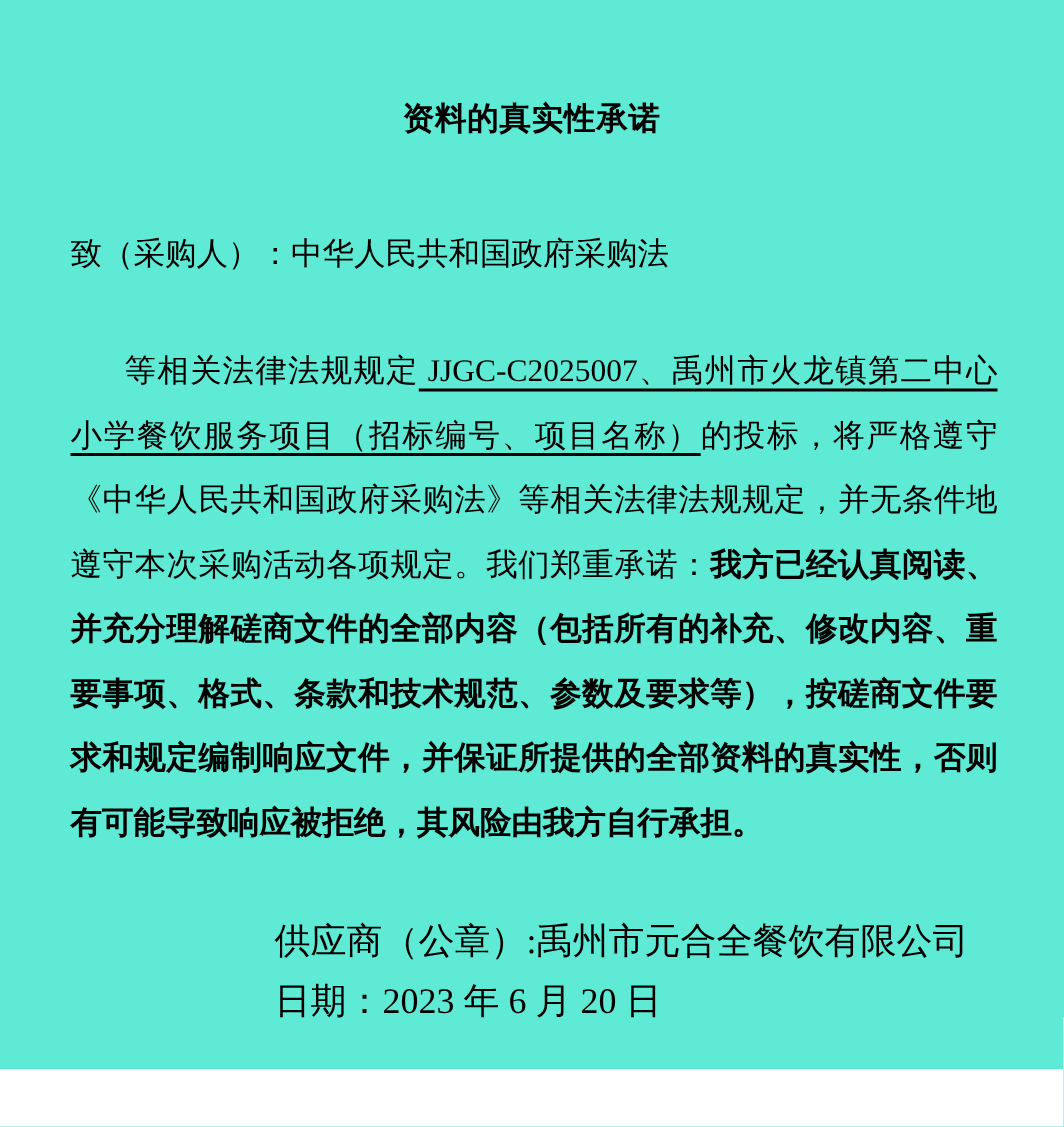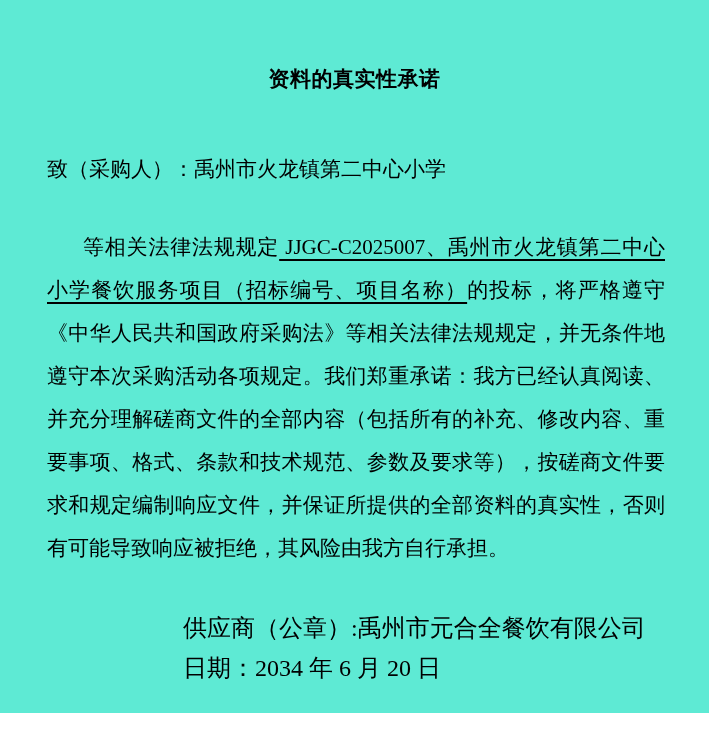--- a/index.html
+++ b/index.html
@@ -46,42 +46,42 @@
     text-justify: inter-ideograph;
     text-indent: 36px;
     word-break: break-all;
   }
   .seg-underline {
     text-decoration: underline;
     text-underline-offset: 5px;
     text-decoration-thickness: 1.5px;
   }
   .seg-bold {
-    font-weight: normal;
+    font-weight: bold;
   }
   .signature-block {
     position: absolute;
     top: 608px;
     left: 183px;
     font-size: 24px;
     line-height: 40px;
   }
   .signature-line {
     white-space: pre;
   }
 </style>
 </head>
 <body>
 
 <div class="doc-page">
 
   <div class="doc-title">资料的真实性承诺</div>
 
-  <div class="salutation">致（采购人）：禹州市火龙镇第二中心小学</div>
+  <div class="salutation">致（采购人）：中华人民共和国政府采购法</div>
 
   <div class="body-paragraph"><span>等相关法律法规规定</span><span class="seg-underline"> JJGC-C2025007、禹州市火龙镇第二中心小学餐饮服务项目（招标编号、项目名称）</span><span>的投标，将严格遵守《中华人民共和国政府采购法》等相关法律法规规定，并无条件地遵守本次采购活动各项规定。我们郑重承诺：</span><span class="seg-bold">我方已经认真阅读、并充分理解磋商文件的全部内容（包括所有的补充、修改内容、重要事项、格式、条款和技术规范、参数及要求等），按磋商文件要求和规定编制响应文件，并保证所提供的全部资料的真实性，否则有可能导致响应被拒绝，其风险由我方自行承担。</span></div>
 
   <div class="signature-block">
     <div class="signature-line">供应商（公章）:禹州市元合全餐饮有限公司</div>
-    <div class="signature-line">日期：2034 年 6 月 20 日</div>
+    <div class="signature-line">日期：2023 年 6 月 20 日</div>
   </div>
 
 </div>
 
 </body></html>

